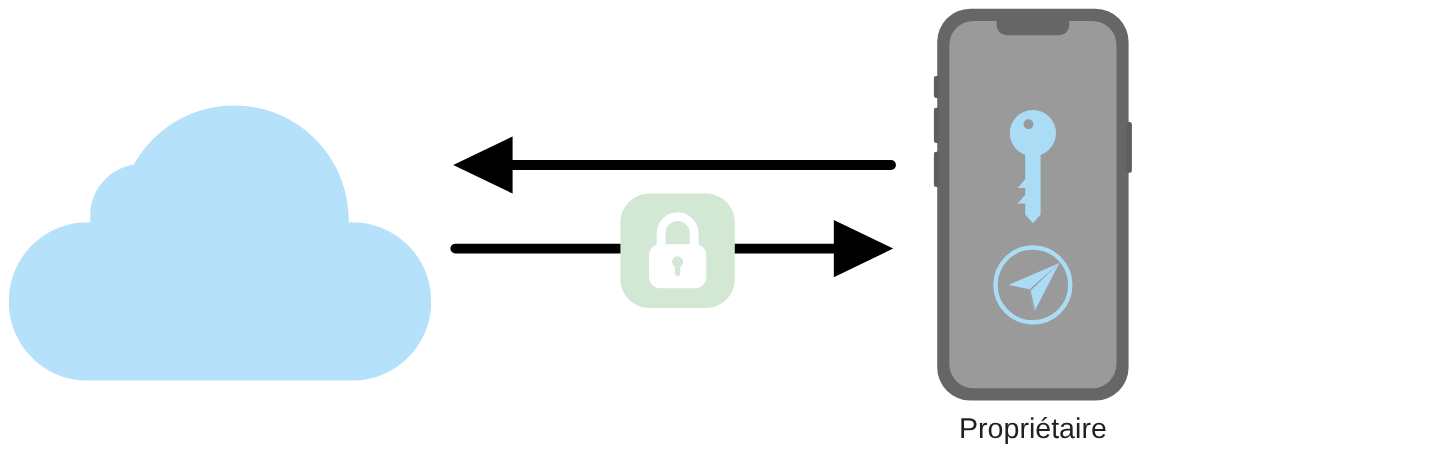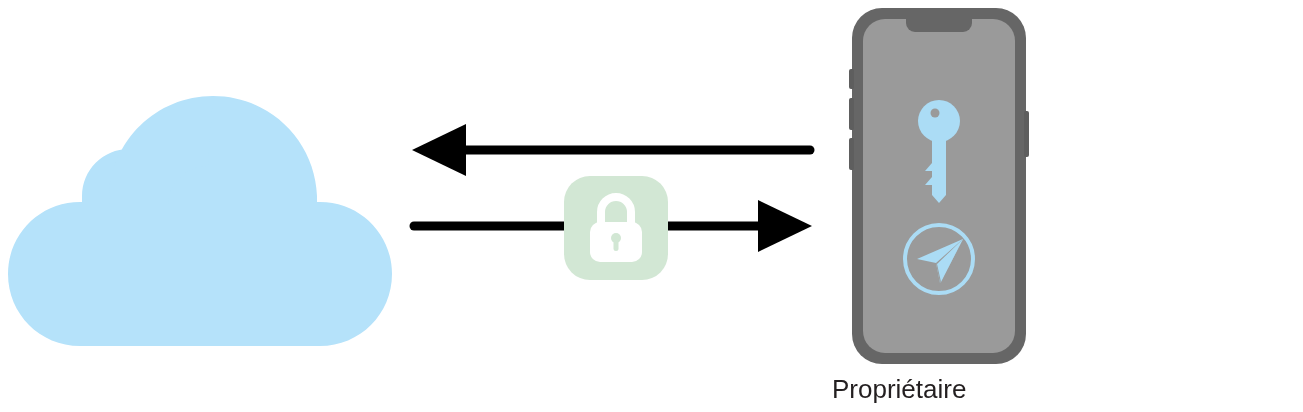--- a/index.html
+++ b/index.html
@@ -121,21 +121,21 @@
     height: 76px;
   }
   .key-icon svg, .nav-icon svg { display: block; width: 100%; height: 100%; }
 
   
   .phone-caption {
     position: absolute;
     left: 832px;
     top: 374px;
     width: 214px;
-    text-align: left;
+    text-align: center;
     font-family: "Liberation Sans", sans-serif;
     font-size: 26px;
     color: #231f20;
     white-space: nowrap;
   }
 </style>
 </head>
 <body>
 
 <div id="canvas">

